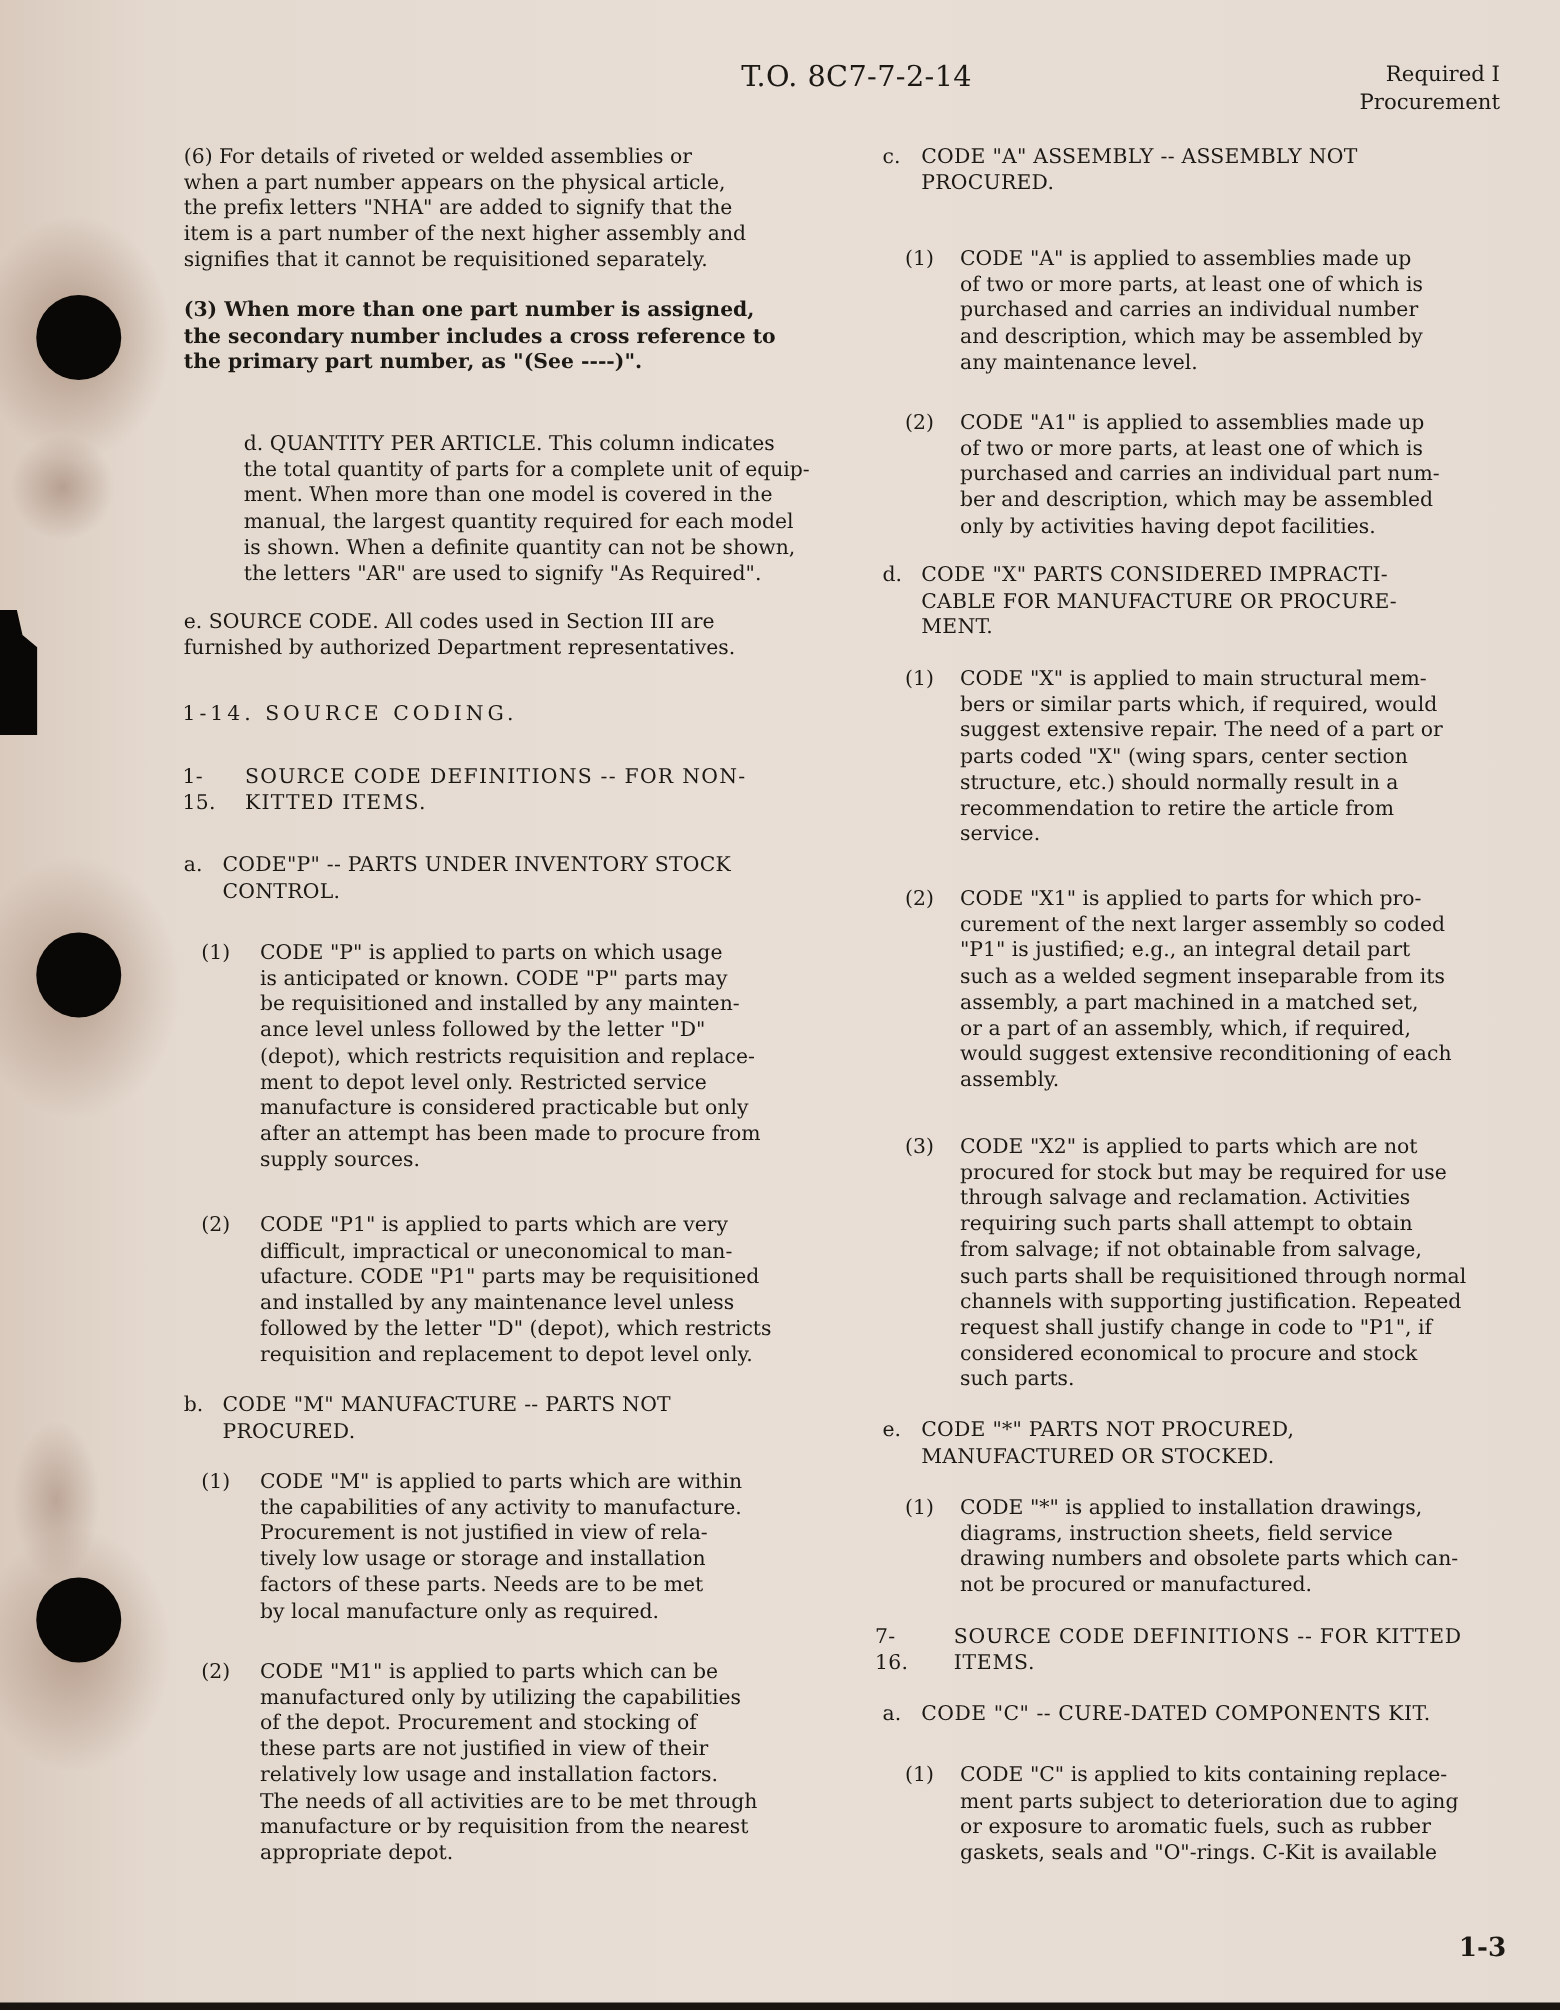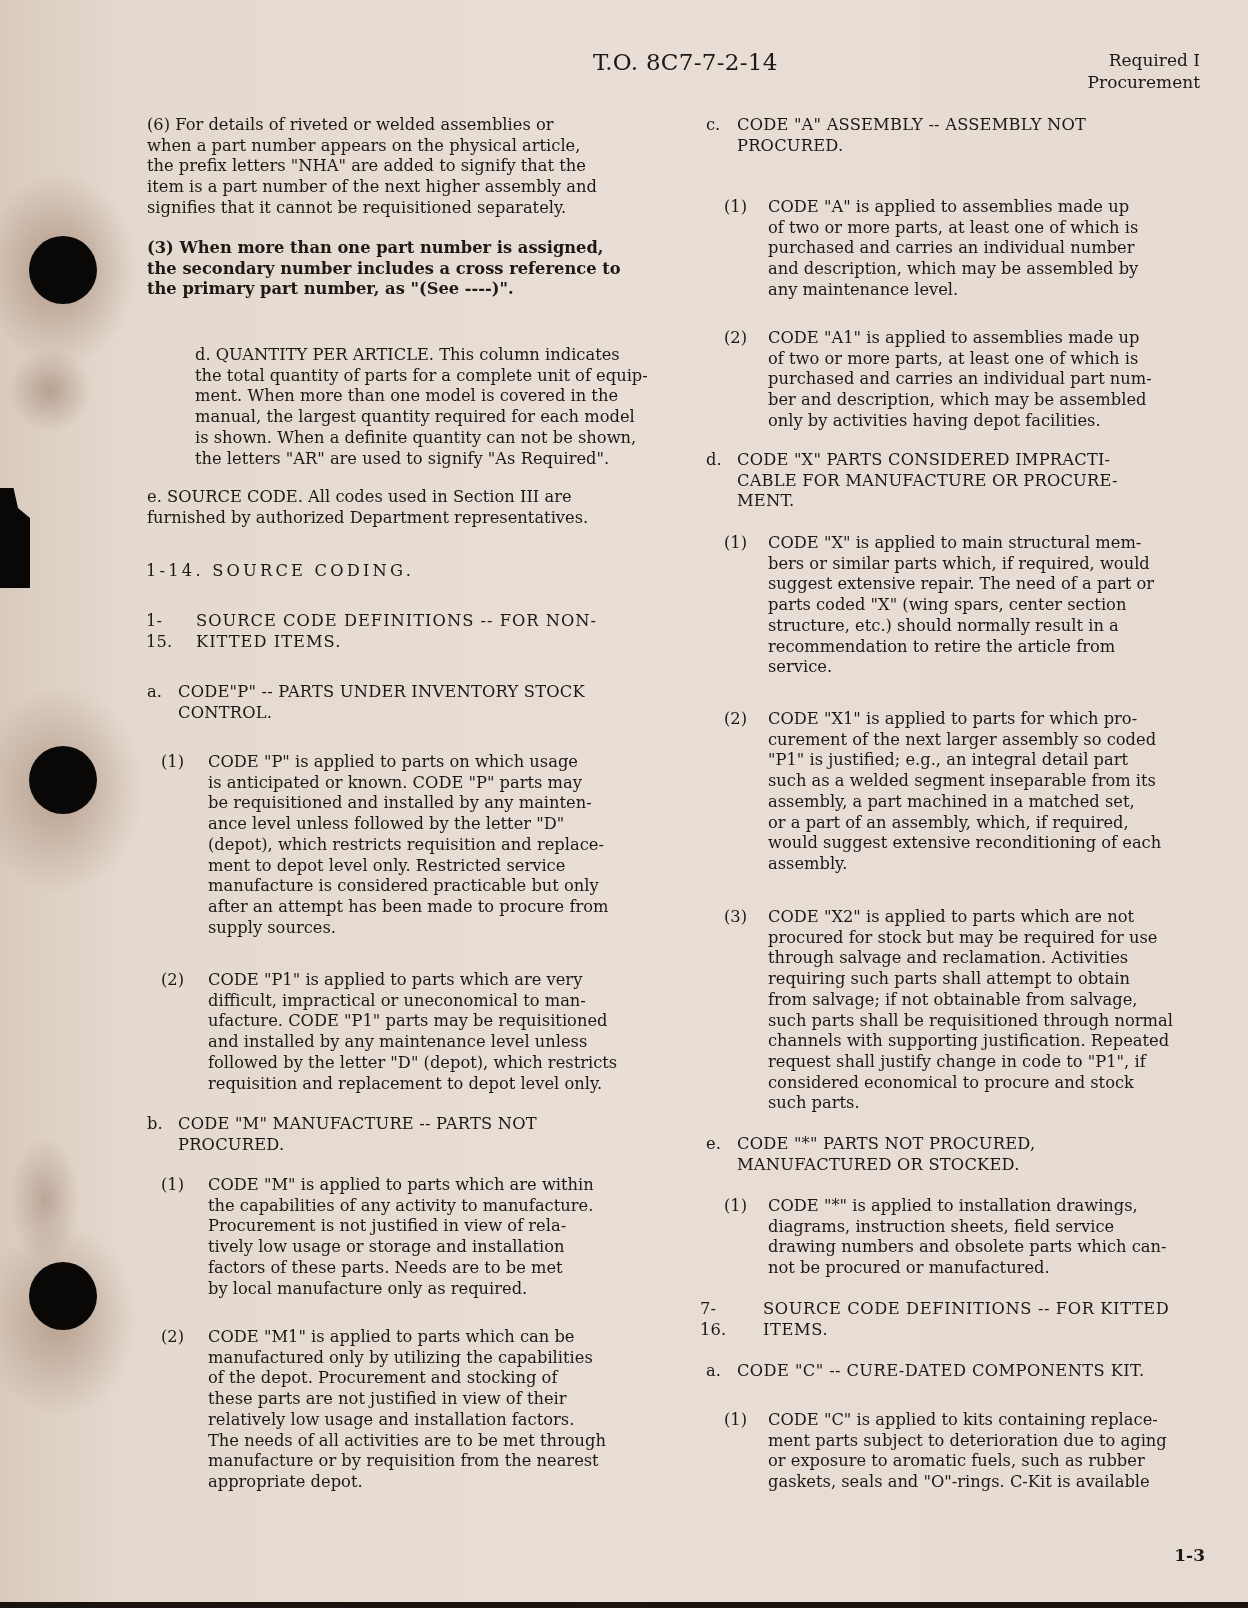--- a/index.html
+++ b/index.html
@@ -74,21 +74,21 @@
     .para { position: absolute; margin: 0; white-space: pre; }
     .heading { letter-spacing: 0.2px; }
     .spaced { letter-spacing: 3.2px; }
     .num {
       position: absolute;
     }
     .page-number {
       position: absolute;
       right: 43px;
       top: 1545px;
-      font-size: 17px;
+      font-size: 21px;
       font-weight: bold;
     }
   </style>
 </head>
 <body>
 
 <div class="page-bg"></div>
 
 <div class="punch-hole" style="top:236px;"></div>
 <div class="punch-hole" style="top:746px;"></div>

